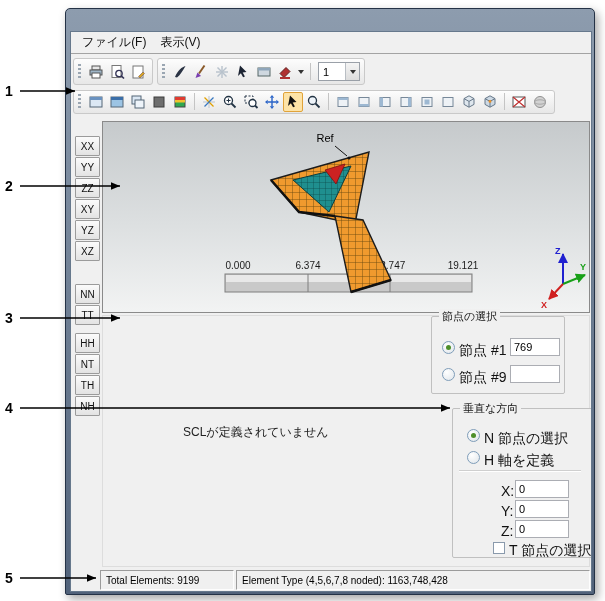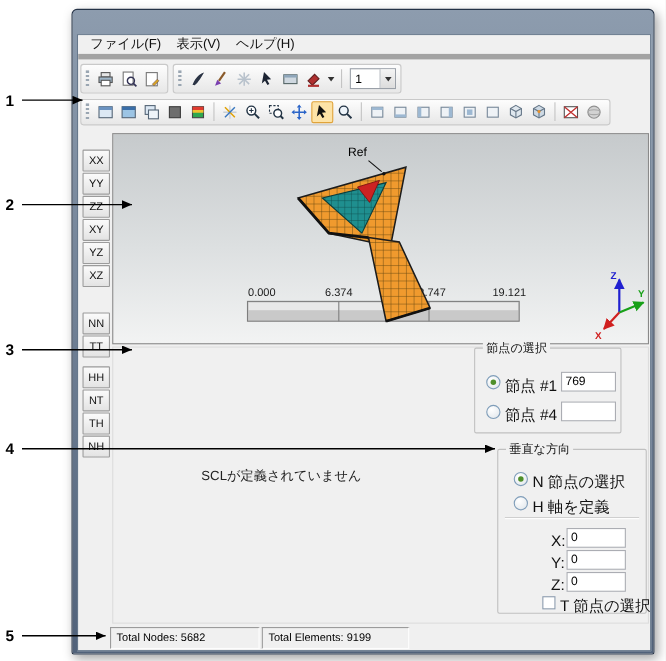--- a/index.html
+++ b/index.html
@@ -14,21 +14,21 @@
   .window{position:absolute;left:65px;top:8px;width:530px;height:587px;border:1px solid #243246;border-radius:5px 5px 2px 2px;background:linear-gradient(180deg,#8d9cae,#51627a);box-shadow:3px 4px 10px rgba(0,0,0,.35)}
   .titlebar{height:22px;display:flex;align-items:center;padding:0 5px;border-radius:4px 4px 0 0;background:linear-gradient(180deg,#a9b5c3 0%,#64768c 20%,#3a4b61 48%,#25354a 52%,#1c2b3d 100%)}
   .title-text{flex:1;margin-left:5px;font-size:12px;color:#fff;text-shadow:0 1px 2px #000}
   .winbtns{display:flex;gap:2px}
   .winbtn{width:27px;height:15px;border:1px solid #17202c;border-radius:0 0 3px 3px;display:flex;align-items:center;justify-content:center;background:linear-gradient(180deg,#9fb0c2,#4e6179)}
   .winbtn.close{width:35px;background:linear-gradient(180deg,#f0a79b,#bb3a28)}
 
   .client{position:absolute;left:4px;top:22px;width:522px;height:561px;background:#f0f0f0;border:1px solid #66788c;overflow:hidden}
 
   
-  .menubar{position:absolute;left:0;top:0;width:100%;height:22px;display:flex;align-items:center;padding-left:4px;background:#f0f0f0;border-bottom:5px solid #a3a3a3;font-size:12px}
+  .menubar{position:absolute;left:0;top:0;width:100%;height:22px;display:flex;align-items:center;padding-left:4px;background:#f0f0f0;border-bottom:1px solid #a3a3a3;font-size:12px}
   .menu-item{padding:3px 7px;color:#111}
   .tb{position:absolute;left:2px;display:flex;align-items:center;gap:4px}
   .tb1{top:24px;height:31px}
   .tb2{top:56px;height:27px}
   .tb-group{display:flex;align-items:center;gap:1px;border:1px solid #c9c9c9;border-radius:3px;background:linear-gradient(180deg,#fdfdfd,#e7e7e7);padding:1px 4px;height:27px}
   .tb2 .tb-group{height:24px}
   .grip{width:3px;height:15px;margin-right:4px;background:repeating-linear-gradient(180deg,#9aa6b2 0 2px,transparent 2px 4px)}
   .icon-btn{width:20px;height:20px;display:flex;align-items:center;justify-content:center;border:1px solid transparent;border-radius:2px;background:transparent}
   .icon-btn.pressed{background:#fde3a7;border-color:#e0a33a}
   .sep-v{width:1px;height:17px;background:#c4c4c4;margin:0 3px}
@@ -45,21 +45,21 @@
   
   .viewport{position:absolute;left:31px;top:89px;width:488px;height:192px;border:1px solid #8a8a8a;background:linear-gradient(180deg,#c6cacc 0%,#dde0e1 55%,#f2f3f3 100%)}
 
   
   .lower{position:absolute;left:31px;top:283px;width:488px;height:252px;background:#f0f0f0;border:1px solid #ddd}
   .msg{position:absolute;left:80px;top:108px;width:200px;text-align:left;font-size:12px;color:#222}
 
   
   .groupbox{position:absolute;border:1px solid #c0c0c0;border-radius:2px;background:#f0f0f0}
   .gb1{left:360px;top:284px;width:134px;height:78px}
-  .gb2{left:381px;top:376px;width:136px;height:150px}
+  .gb2{left:381px;top:376px;width:154px;height:150px}
   .gb-title{position:absolute;top:-8px;left:7px;background:#f0f0f0;padding:0 3px;font-size:11px;color:#111}
   .radio{position:absolute;width:13px;height:13px;border-radius:50%;border:1px solid #7f9db9;background:radial-gradient(circle at 35% 30%,#fff,#dfe5ea)}
   .radio.checked::after{content:"";position:absolute;left:3px;top:3px;width:5px;height:5px;border-radius:50%;background:#4e8f2a}
   .rlabel{position:absolute;font-size:14px;color:#111;white-space:nowrap}
   .field{position:absolute;height:18px;border:1px solid #abadb3;background:#fff;font-size:11px;padding:0 3px;font-family:inherit}
   .gb-sep{position:absolute;left:6px;width:122px;height:2px;border-top:1px solid #cfcfcf;border-bottom:1px solid #fff}
   .checkbox{position:absolute;width:12px;height:12px;border:1px solid #8a9aac;background:#fff}
 
   
   .statusbar{position:absolute;left:29px;top:538px;width:490px;height:20px;display:flex;gap:2px}
@@ -88,21 +88,20 @@
   <line x1="20" y1="578" x2="96" y2="578" stroke="#000" stroke-width="1.3" marker-end="url(#arr)"></line>
 </svg>
 
 <div class="window">
 
   <div class="client">
 
     <div class="menubar">
       <span class="menu-item">ファイル(F)</span>
       <span class="menu-item">表示(V)</span>
-      <span class="menu-item">ヘルプ(H)</span>
     </div>
 
     <div class="tb tb1">
       <div class="tb-group">
         <span class="grip"></span>
         <span class="icon-btn">
             <svg width="16" height="16">
               <rect x="4" y="2" width="8" height="4" fill="#e6e6e6" stroke="#555"></rect>
               <rect x="2" y="6" width="12" height="5" fill="#9fb6c8" stroke="#555"></rect>
               <rect x="4" y="9" width="8" height="5" fill="#fff" stroke="#555"></rect>
@@ -391,21 +390,21 @@
     <div class="lower">
       <div class="msg">SCLが定義されていません</div>
     </div>
 
     <div class="groupbox gb1">
       <span class="gb-title">節点の選択</span>
       <span class="radio checked" style="left:10px;top:24px"></span>
       <span class="rlabel" style="left:27px;top:25px">節点 #1</span>
       <input class="field" style="left: 78px; top: 21px; width: 50px;" value="769">
       <span class="radio" style="left:10px;top:51px"></span>
-      <span class="rlabel" style="left:27px;top:52px">節点 #4</span>
+      <span class="rlabel" style="left:27px;top:52px">節点 #9</span>
       <input class="field" style="left: 78px; top: 48px; width: 50px;" value="">
     </div>
 
     <div class="groupbox gb2">
       <span class="gb-title">垂直な方向</span>
       <span class="radio checked" style="left:14px;top:20px"></span>
       <span class="rlabel" style="left:31px;top:21px">N 節点の選択</span>
       <span class="radio" style="left:14px;top:42px"></span>
       <span class="rlabel" style="left:31px;top:43px">H 軸を定義</span>
       <span class="gb-sep" style="top:61px"></span>
@@ -413,18 +412,18 @@
       <input class="field" style="left: 62px; top: 71px; width: 54px;" value="0">
       <span class="rlabel" style="left:48px;top:94px">Y:</span>
       <input class="field" style="left: 62px; top: 91px; width: 54px;" value="0">
       <span class="rlabel" style="left:48px;top:114px">Z:</span>
       <input class="field" style="left: 62px; top: 111px; width: 54px;" value="0">
       <span class="checkbox" style="left:40px;top:133px"></span>
       <span class="rlabel" style="left:56px;top:133px">T 節点の選択</span>
     </div>
 
     <div class="statusbar">
-      <div class="status-cell c1">Total Nodes: 5682</div>
       <div class="status-cell c2">Total Elements: 9199</div>
+      <div class="status-cell c3">Element Type (4,5,6,7,8 noded): 1163,748,428</div>
     </div>
 
   </div>
 </div>
 
 </body></html>

